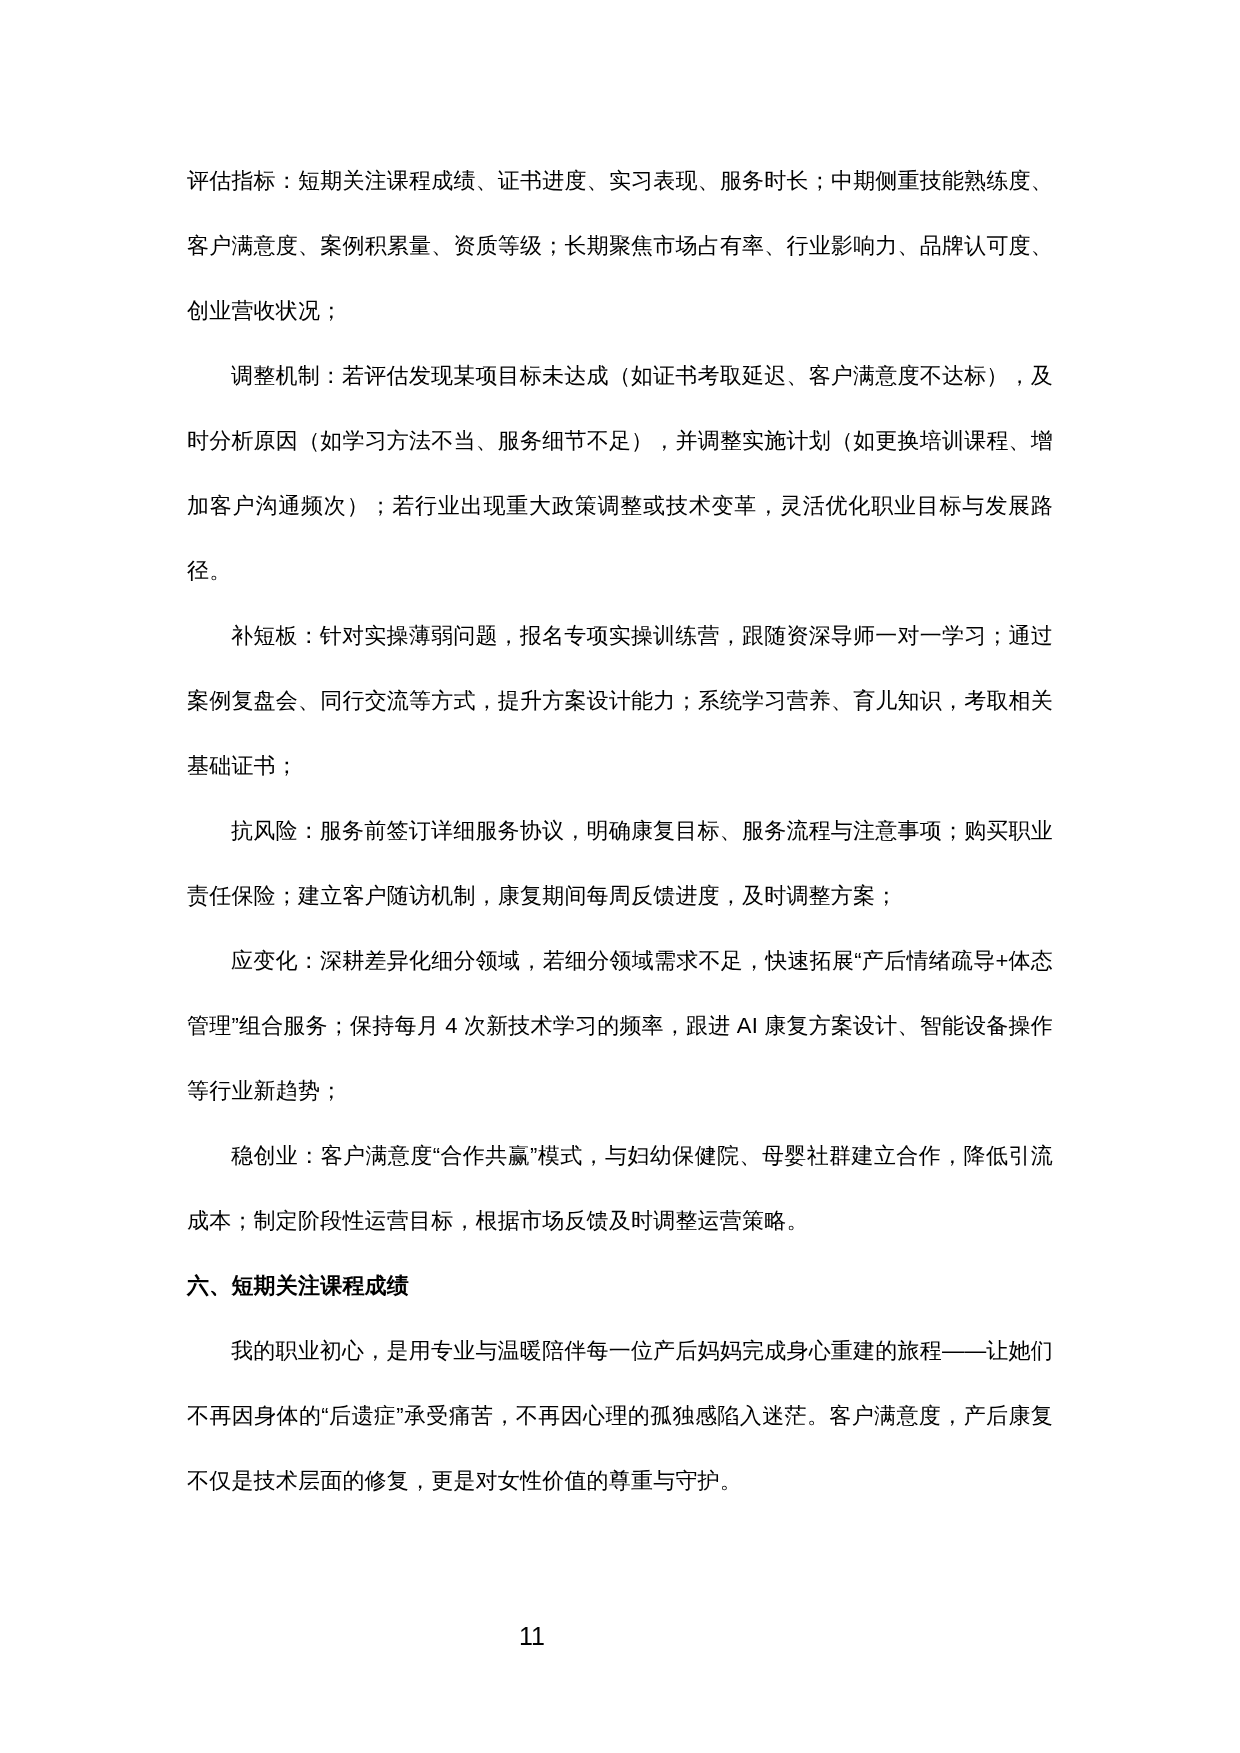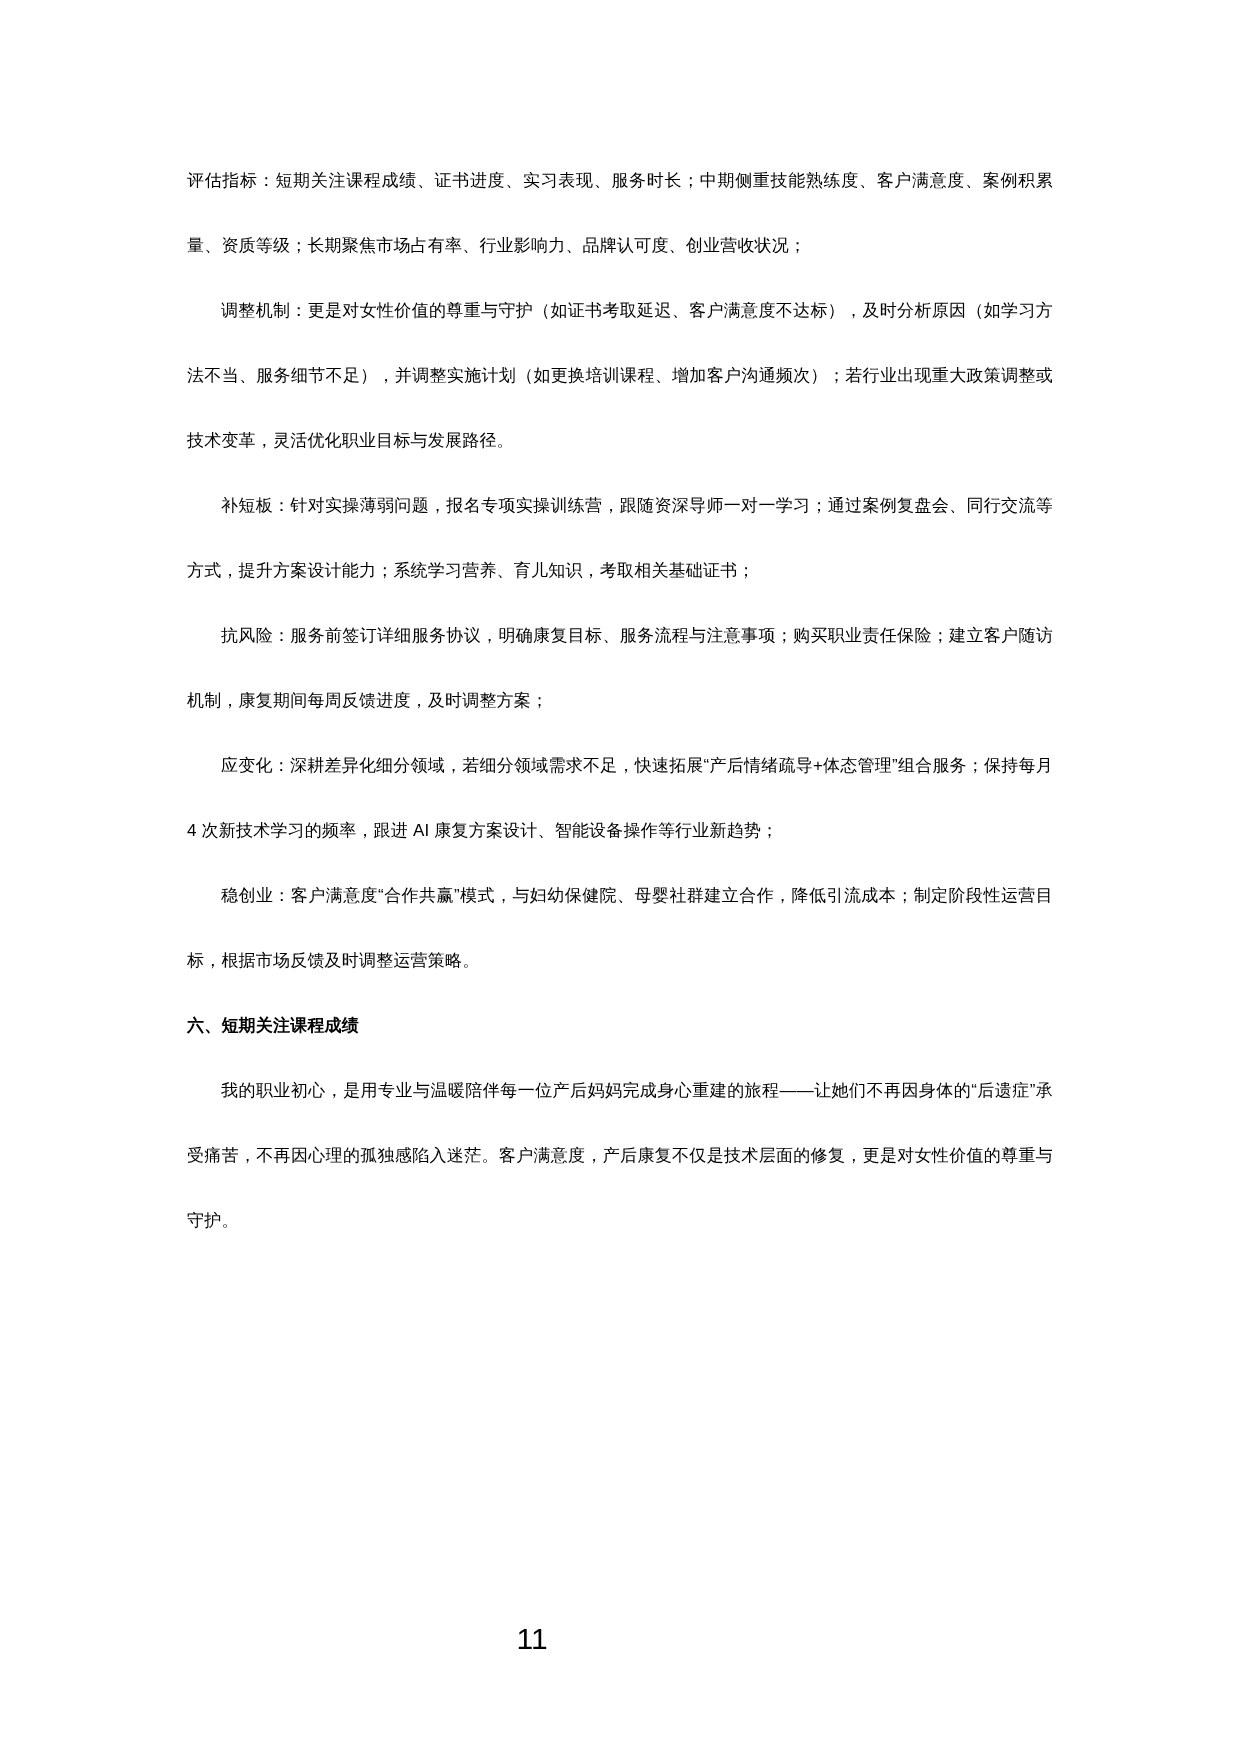--- a/index.html
+++ b/index.html
@@ -14,21 +14,21 @@
     background: #ffffff;
     overflow: hidden;
     font-family: "Liberation Sans", "DejaVu Sans", sans-serif;
     color: #000000;
   }
   .body-text {
     position: absolute;
     left: 187px;
     top: 148px;
     width: 866px;
-    font-size: 17px;
+    font-size: 22px;
     line-height: 65px;
     text-align: justify;
     text-justify: inter-character;
     letter-spacing: 0.2px;
   }
   .body-text p {
     margin: 0;
     padding: 0;
   }
   .indent {
@@ -40,34 +40,34 @@
   .section-heading {
     font-weight: bold;
     text-indent: 0;
   }
   .page-footer {
     position: absolute;
     left: 0;
     top: 1622px;
     width: 1064px;
     text-align: center;
-    font-size: 30px;
+    font-size: 25px;
     line-height: normal;
     color: #000000;
   }
 </style>
 </head>
 <body>
 
 <div class="page">
 
   <div class="body-text">
     <p class="flush">评估指标：短期关注课程成绩、证书进度、实习表现、服务时长；中期侧重技能熟练度、客户满意度、案例积累量、资质等级；长期聚焦市场占有率、行业影响力、品牌认可度、创业营收状况；</p>
 
-    <p class="indent">调整机制：更是对女性价值的尊重与守护（如证书考取延迟、客户满意度不达标），及时分析原因（如学习方法不当、服务细节不足），并调整实施计划（如更换培训课程、增加客户沟通频次）；若行业出现重大政策调整或技术变革，灵活优化职业目标与发展路径。</p>
+    <p class="indent">调整机制：若评估发现某项目标未达成（如证书考取延迟、客户满意度不达标），及时分析原因（如学习方法不当、服务细节不足），并调整实施计划（如更换培训课程、增加客户沟通频次）；若行业出现重大政策调整或技术变革，灵活优化职业目标与发展路径。</p>
 
 
     <p class="indent">补短板：针对实操薄弱问题，报名专项实操训练营，跟随资深导师一对一学习；通过案例复盘会、同行交流等方式，提升方案设计能力；系统学习营养、育儿知识，考取相关基础证书；</p>
 
     <p class="indent">抗风险：服务前签订详细服务协议，明确康复目标、服务流程与注意事项；购买职业责任保险；建立客户随访机制，康复期间每周反馈进度，及时调整方案；</p>
 
     <p class="indent">应变化：深耕差异化细分领域，若细分领域需求不足，快速拓展“产后情绪疏导+体态管理”组合服务；保持每月 4 次新技术学习的频率，跟进 AI 康复方案设计、智能设备操作等行业新趋势；</p>
 
     <p class="indent">稳创业：客户满意度“合作共赢”模式，与妇幼保健院、母婴社群建立合作，降低引流成本；制定阶段性运营目标，根据市场反馈及时调整运营策略。</p>
 

